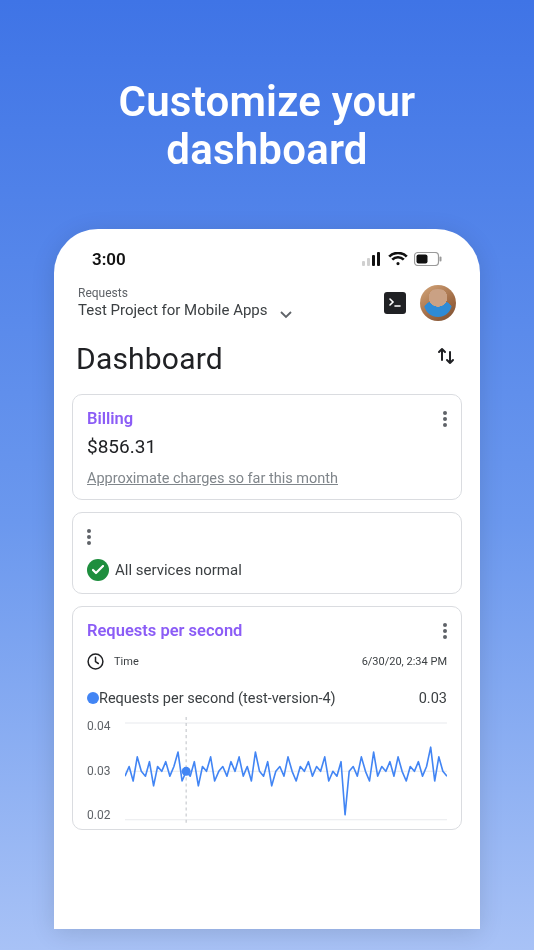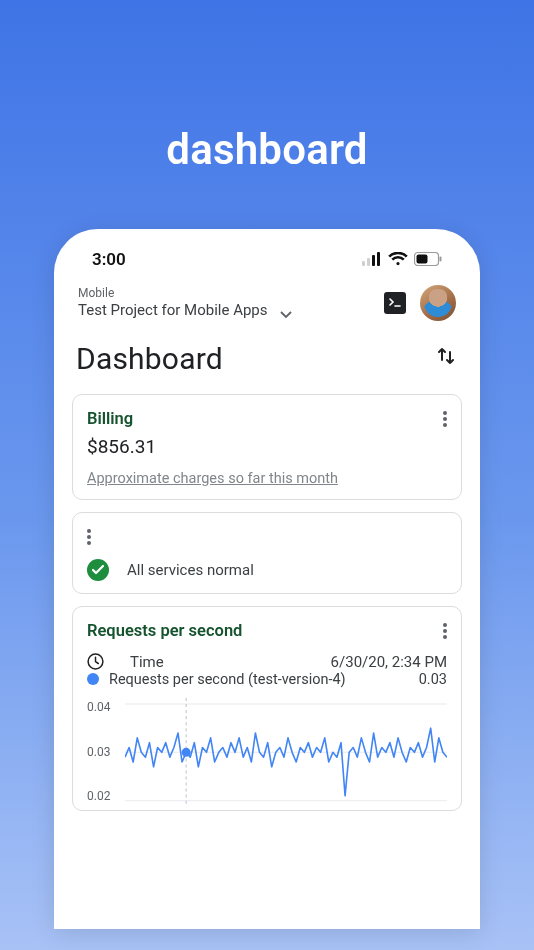--- a/index.html
+++ b/index.html
@@ -49,44 +49,44 @@
   .dashboard-row {
     display: flex; justify-content: space-between; align-items: center;
     padding: 10px 6px 18px 4px;
   }
   .dashboard-title { font-size: 30px; font-weight: 400; color:#202124; letter-spacing:.2px; }
   .card {
     border: 1px solid #dadce0; border-radius: 10px; padding: 14px 14px 12px 14px;
     margin-bottom: 12px; background:#fff;
   }
   .card-head { display:flex; justify-content:space-between; align-items:flex-start; }
-  .card-title { font-size: 16.5px; font-weight: 600; color:#14532d; }
+  .card-title { font-size: 16.5px; font-weight: 600; color:#8b5cf6; }
   .more { color:#5f6368; display:flex; flex-direction:column; gap:2px; padding:2px 0; }
   .more span { width:4px; height:4px; border-radius:50%; background:#5f6368; display:block; }
   .big-amount { font-size: 19px; color:#202124; margin-top: 6px; }
   .muted { font-size: 14.5px; color:#80868b; margin-top: 12px; text-decoration: underline; }
-  .status-row { display:flex; align-items:center; gap:18px; margin-top: 12px; }
+  .status-row { display:flex; align-items:center; gap:6px; margin-top: 12px; }
   .check-circle {
     width:22px; height:22px; border-radius:50%; background:#1e8e3e;
     display:inline-flex; align-items:center; justify-content:center;
   }
-  .rps-row { display:flex; align-items:center; gap:26px; font-size:15px; color:#3c4043; margin-top:12px; }
+  .rps-row { display:flex; align-items:center; gap:10px; font-size:11px; color:#3c4043; margin-top:12px; }
   .rps-row .spacer { flex:1; }
-  .rps-row2 { display:flex; align-items:center; gap:10px; font-size:14.5px; color:#3c4043; margin-top:0; }
+  .rps-row2 { display:flex; align-items:center; font-size:14.5px; color:#3c4043; margin-top:20px; }
   .dot { width:12px; height:12px; border-radius:50%; background:#4285f4; display:inline-block; }
   .chart-wrap { position:relative; height:108px; margin-top:10px; }
   .ytick { position:absolute; left:0; font-size:12px; color:#5f6368; transform: translateY(-50%); }
   .chart-svg { position:absolute; left:38px; right:0; top:0; bottom:0; }
   .sort-icon { font-size:22px; font-weight:600; color:#202124; }
 </style>
 </head>
 <body>
 
 <div class="hero">
-  <br>
+  <span>Customize your</span><br>
   <span>dashboard</span>
 </div>
 
 <div class="phone">
 
   <div class="status-bar">
     <span>3:00</span>
     <div class="status-icons">
       <svg width="20" height="14" viewBox="0 0 20 14">
           <rect x="0" y="9" width="3" height="5" rx="1" fill="#d0d0d0"></rect>
@@ -100,21 +100,21 @@
       <svg width="28" height="14" viewBox="0 0 28 14">
           <rect x="0.5" y="0.5" width="24" height="13" rx="3.5" fill="none" stroke="#9a9a9a" stroke-width="1.2"></rect>
           <rect x="2.5" y="2.5" width="11" height="9" rx="2" fill="#111"></rect>
           <rect x="25.5" y="4.5" width="2" height="5" rx="1" fill="#9a9a9a"></rect>
         </svg>
     </div>
   </div>
 
   <div class="project-row">
     <div class="project-block">
-      <span class="project-label">Mobile</span>
+      <span class="project-label">Requests</span>
       <div class="project-name-row">
         <span class="project-name">Test Project for Mobile Apps</span>
         <svg width="12" height="8" viewBox="0 0 12 8">
             <path d="M1 1l5 5 5-5" fill="none" stroke="#5f6368" stroke-width="1.8"></path>
           </svg>
       </div>
     </div>
     <div class="right-icons">
       <span class="terminal">
         <svg width="12" height="10" viewBox="0 0 12 10">

